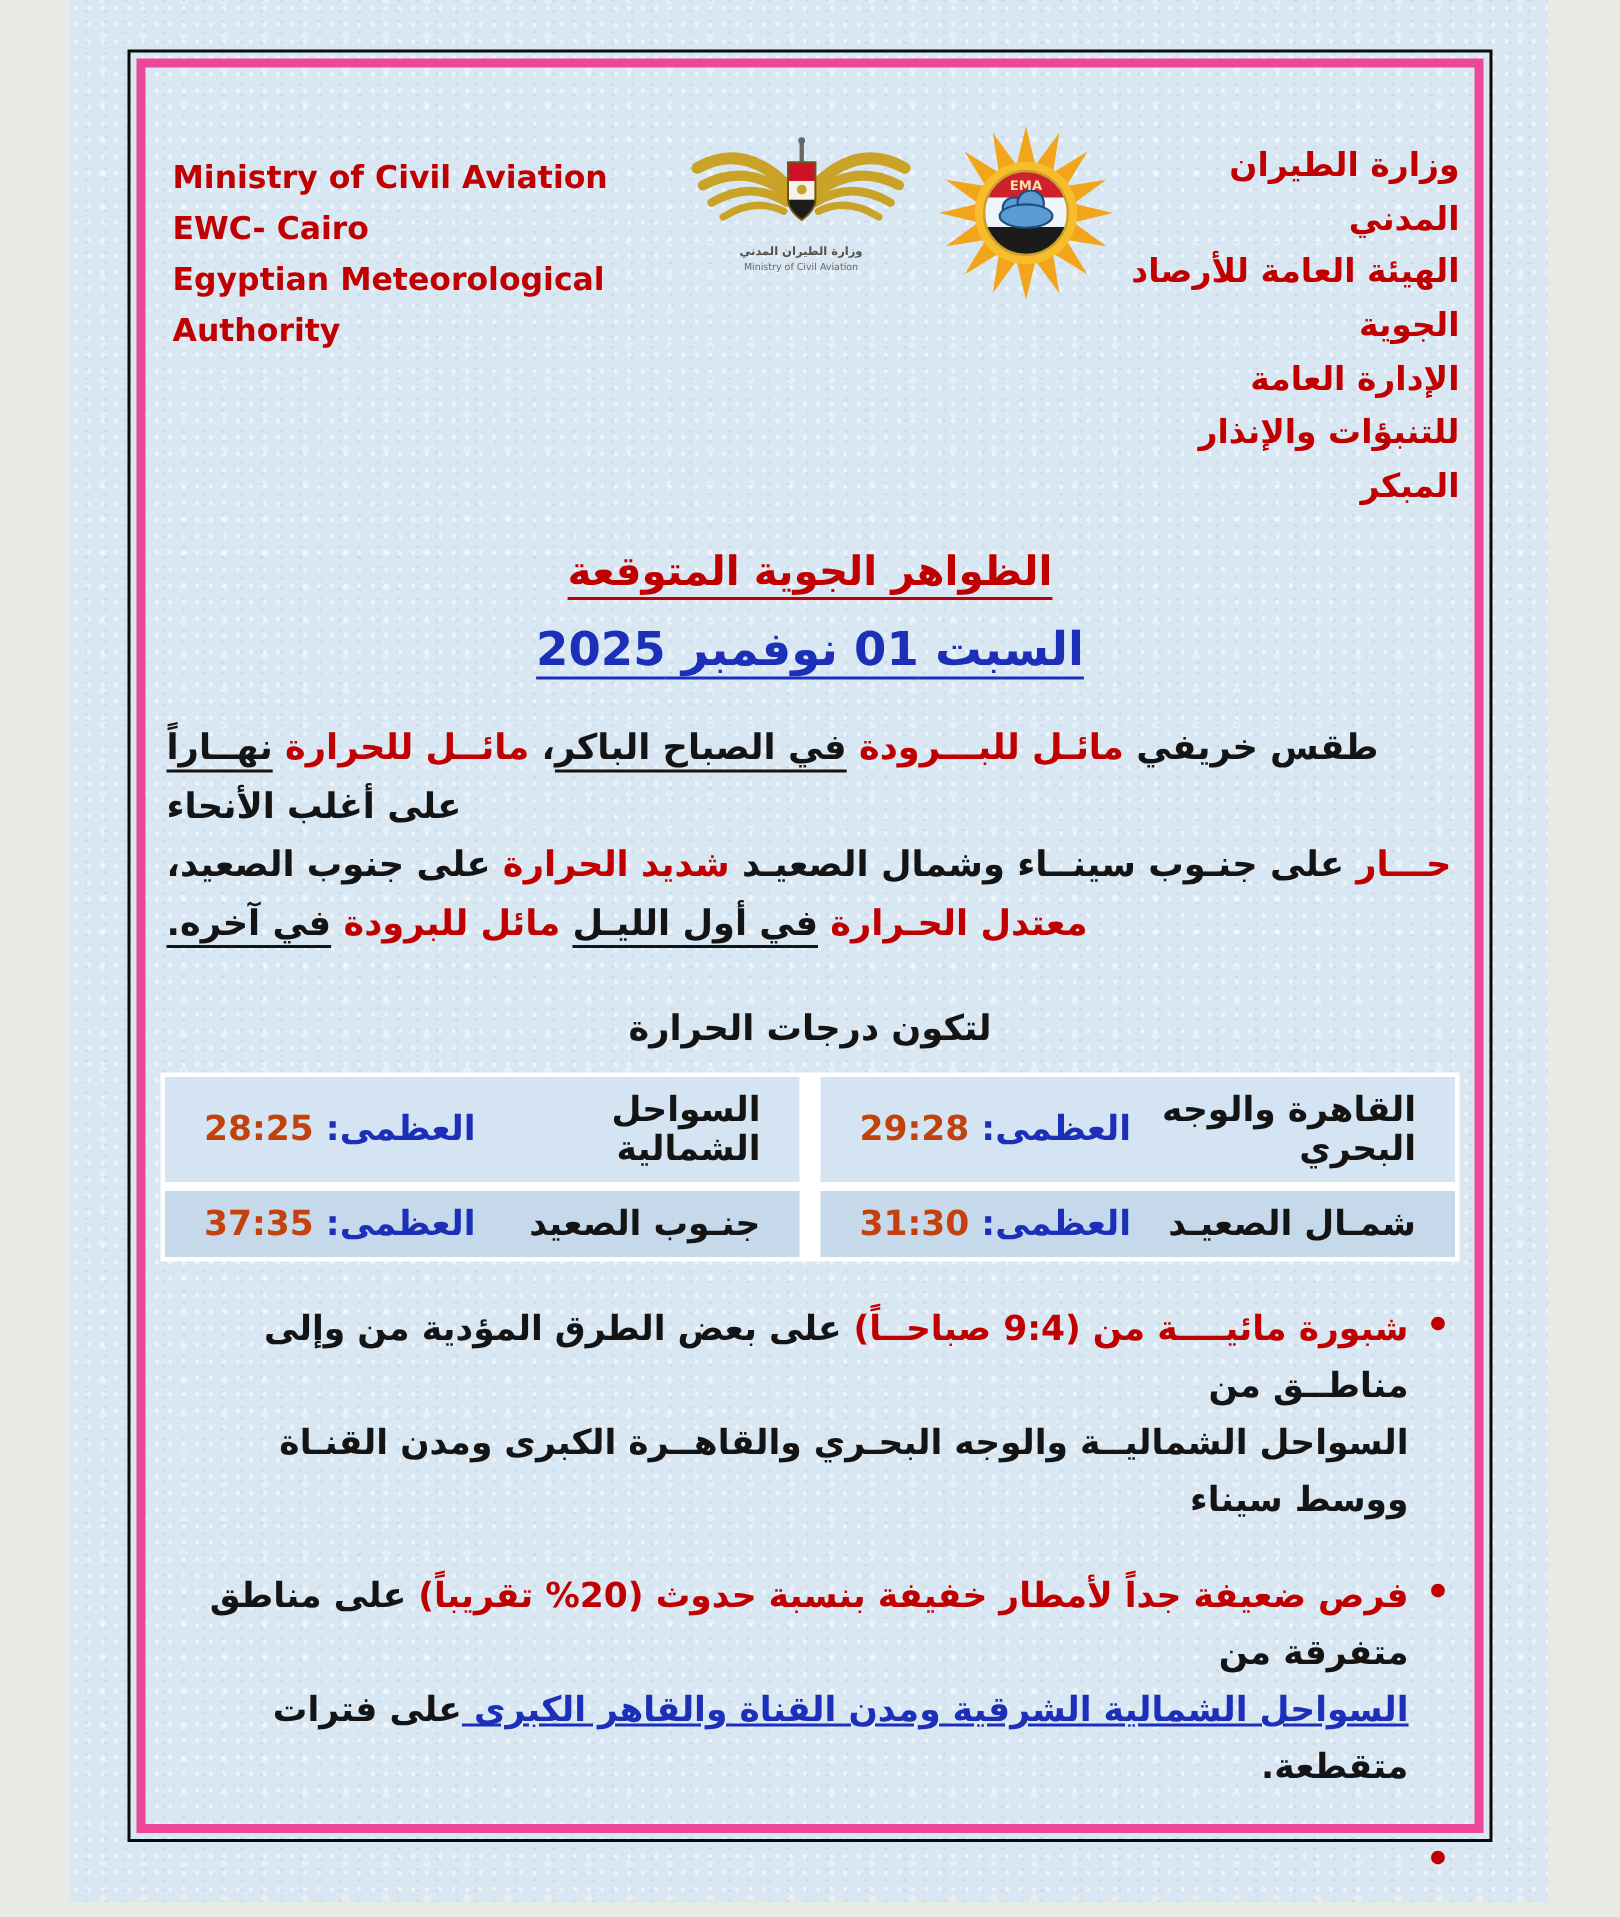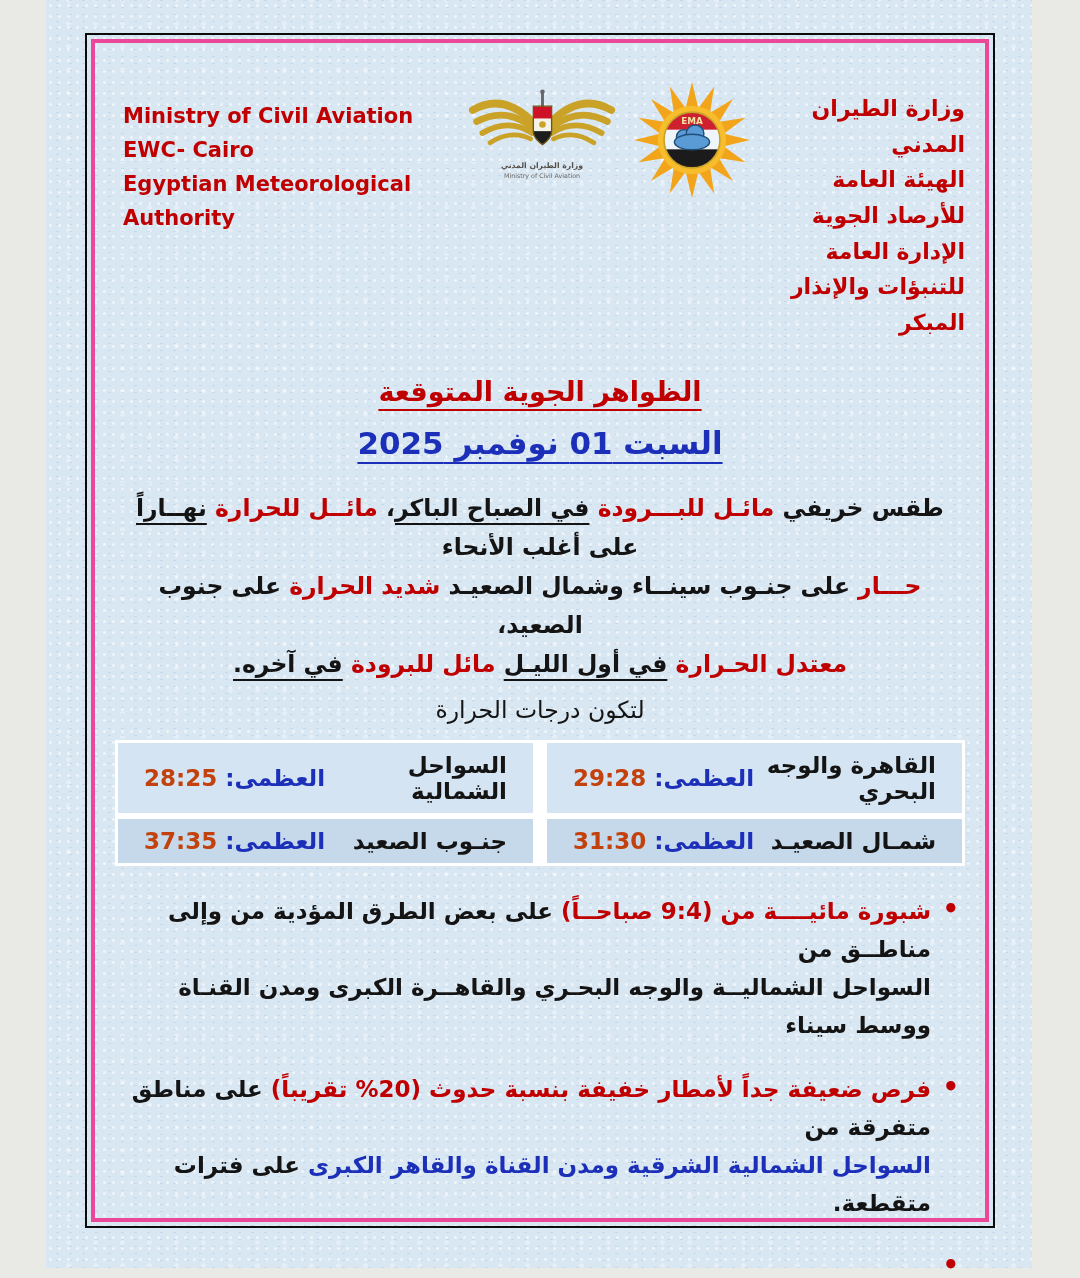--- a/index.html
+++ b/index.html
@@ -21,41 +21,41 @@
       radial-gradient(rgba(175,200,224,.45) 1px, transparent 1.6px),
       radial-gradient(rgba(255,255,255,.35) 2px, transparent 3px);
     background-size:9px 11px, 13px 7px, 27px 23px;
     background-position:0 0, 5px 4px, 9px 12px;
   }
   .frame{
     position:absolute;left:85px;top:33px;width:910px;height:1195px;
     border:2px solid #0b0b0b;padding:4px;
   }
   .frame-inner{
-    width:100%;height:100%;border:4px solid #ec4899;
-    padding:0 20px;direction:rtl;
+    width:100%;height:100%;border:6px solid #ec4899;
+    padding:0 10px;direction:rtl;
   }
   
   .header{display:flex;direction:ltr;align-items:flex-start;margin-top:56px;}
   .hdr-en{width:348px;color:var(--red);font-weight:bold;font-size:21px;line-height:1.62;direction:ltr;text-align:left;padding-left:8px;}
   .hdr-logo-wings{width:150px;margin-left:4px;margin-top:-14px;flex:none;}
   .hdr-logo-ema{width:118px;margin-left:16px;margin-top:-18px;flex:none;}
   .hdr-ar{flex:1;color:var(--red);font-weight:bold;font-size:22px;line-height:1.62;direction:rtl;text-align:right;margin-top:-8px;}
   
-  .title-block{text-align:center;margin-top:36px;}
+  .title-block{text-align:center;margin-top:24px;}
   .doc-title{display:inline-block;color:var(--red);font-weight:bold;font-size:27px;
     text-decoration:underline;text-decoration-thickness:2px;text-underline-offset:8px;}
   .doc-date{margin-top:18px;}
   .doc-date span{display:inline-block;color:var(--blue);font-weight:bold;font-size:31px;
     text-decoration:underline;text-decoration-thickness:2px;text-underline-offset:8px;}
   
-  .forecast{margin:28px 4px 0;font-size:23.5px;font-weight:bold;line-height:39px;text-align:center;}
-  .seg-red{color:var(--red);} .seg-blue{color:var(--blue);} .seg-black{color:var(--black);}
+  .forecast{margin:28px 4px 0;font-size:23.5px;font-weight:bold;line-height:39px;text-align:left;}
+  .seg-red{color:var(--red);} .seg-blue{color:var(--blue);text-decoration:underline;} .seg-black{color:var(--black);}
   .seg-u{text-decoration:underline;text-decoration-thickness:2px;text-underline-offset:7px;}
-  .temps-caption{text-align:center;font-size:23.5px;font-weight:normal;color:var(--black);margin-top:12px;}
+  .temps-caption{text-align:center;font-size:23.5px;font-weight:bold;color:var(--black);margin-top:36px;}
   
   .temps-table{margin-top:16px;background:#ffffff;padding:3px;display:flex;flex-direction:column;gap:6px;}
   .t-row{display:flex;gap:14px;direction:rtl;}
   .t-half{flex:1;display:flex;direction:rtl;justify-content:space-between;align-items:center;
     padding:9px 26px;font-size:23px;font-weight:bold;}
   .t-row.r1 .t-half{background:var(--row1);}
   .t-row.r2 .t-half{background:var(--row2);}
   .t-name{color:var(--black);}
   .t-value{direction:rtl;white-space:nowrap;}
   .t-label{color:var(--blue);}

